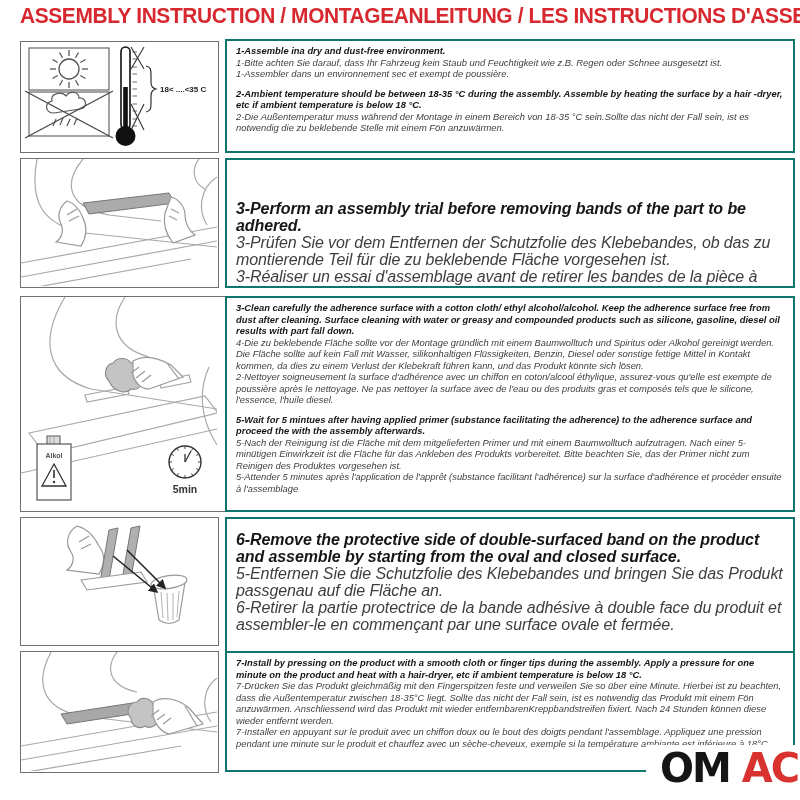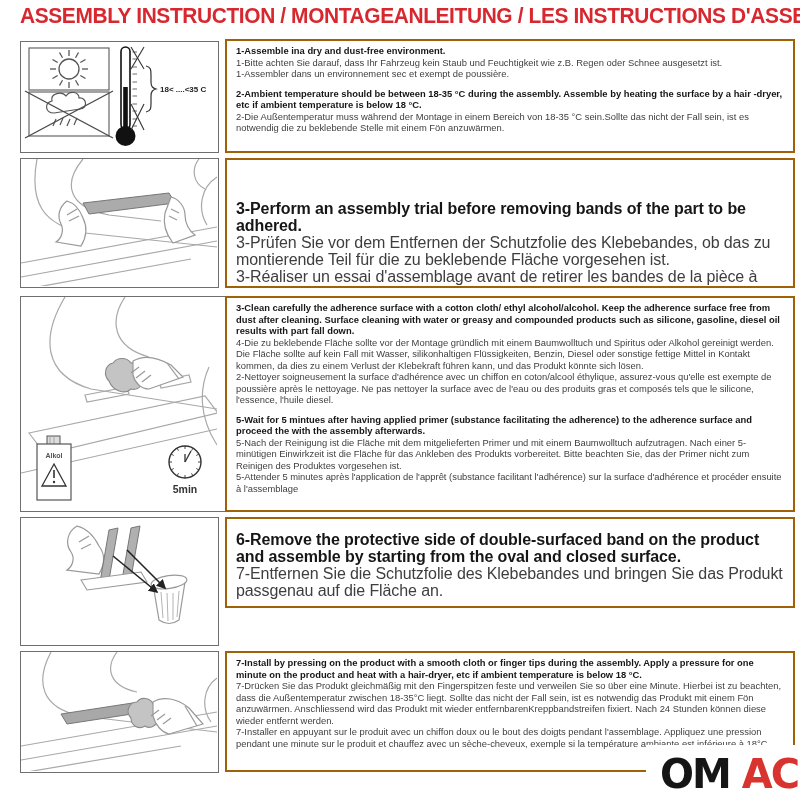--- a/index.html
+++ b/index.html
@@ -3,30 +3,30 @@
 <meta charset="utf-8">
 <style>
   html,body{margin:0;padding:0;}
   body{width:800px;height:800px;position:relative;background:#fff;
        font-family:"Liberation Sans", sans-serif;overflow:hidden;}
   .hdr{position:absolute;top:3px;left:0;width:800px;text-align:center;
        color:#D7282F;font-weight:bold;font-size:22px;letter-spacing:-0.4px;
        white-space:nowrap;transform:scaleX(0.95);}
   .cell{position:absolute;background:#fff;box-sizing:border-box;}
   .img{border:1.6px solid #6f6f6f;}
-  .txt{border:2px solid #a16207;padding:4px 9px;overflow:hidden;}
+  .txt{border:2px solid #0f766e;padding:4px 9px;overflow:hidden;font-style:italic;}
   .txt p{margin:0;color:#3e3e3e;}
   .txt p.b{font-weight:bold;color:#161616;}
   .small p{font-size:9.4px;line-height:11.5px;}
   .large p{font-size:16px;line-height:17px;letter-spacing:-0.1px;}
   .gap{margin-top:8px !important;}
   .pt40{padding-top:40px;}
   .pt12{padding-top:12px;}
   .logo{position:absolute;left:646px;top:745px;width:152px;height:52px;background:#fff;
-        display:flex;align-items:flex-end;justify-content:flex-end;
+        display:flex;align-items:flex-start;justify-content:flex-end;
         font-family:"DejaVu Sans", sans-serif;font-weight:bold;font-size:40px;letter-spacing:-2px;}
   .logo .lb{color:#151515;}
   .logo .lr{color:#D8332E;padding-left:12px;}
   svg{display:block;}
   text{font-family:"Liberation Sans", sans-serif;}
 </style>
 </head>
 <body>
 
 <div class="hdr">ASSEMBLY INSTRUCTION / MONTAGEANLEITUNG / LES INSTRUCTIONS D'ASSEMBLAGE</div>
@@ -212,23 +212,24 @@
       <line x1="140" y1="74" x2="142" y2="100" stroke="#aaa" stroke-width="0.9"></line>
       <line x1="146" y1="75" x2="147" y2="103" stroke="#aaa" stroke-width="0.9"></line>
       <line x1="152" y1="75" x2="152" y2="102" stroke="#aaa" stroke-width="0.9"></line>
       <line x1="158" y1="73" x2="156" y2="99" stroke="#aaa" stroke-width="0.9"></line>
     </g>
     <line x1="92" y1="38" x2="136" y2="74" stroke="#222" stroke-width="1.6" marker-end="url(#ah)"></line>
     <line x1="106" y1="32" x2="144" y2="70" stroke="#222" stroke-width="1.6" marker-end="url(#ah)"></line>
   </svg>
 </div>
 
-<div class="cell txt large pt12" style="left:225px;top:517px;width:570px;height:91px">
+<div class="cell txt large pt12" style="left:225px;top:517px;width:570px;height:147px">
   <p class="b">6-Remove the protective side of double-surfaced band on the product and assemble by starting from the oval and closed surface.</p>
-  <p>7-Entfernen Sie die Schutzfolie des Klebebandes und bringen Sie das Produkt passgenau auf die Fläche an.</p>
+  <p>5-Entfernen Sie die Schutzfolie des Klebebandes und bringen Sie das Produkt passgenau auf die Fläche an.</p>
+  <p>6-Retirer la partie protectrice de la bande adhésive à double face du produit et assembler-le en commençant par une surface ovale et fermée.</p>
 </div>
 
 <div class="cell img" style="left:20px;top:651px;width:199px;height:122px">
   <svg width="196" height="119" viewBox="0 0 196 119">
     <g stroke="#a8a8a8" stroke-width="1.2" fill="none">
       <path d="M30,0 C14,30 20,56 60,64 L196,80"></path>
       <path d="M96,0 C84,16 88,34 116,40"></path>
       <path d="M196,26 C182,36 180,56 190,70"></path>
       <line x1="0" y1="94" x2="196" y2="60"></line>
       <line x1="0" y1="108" x2="196" y2="74"></line>

